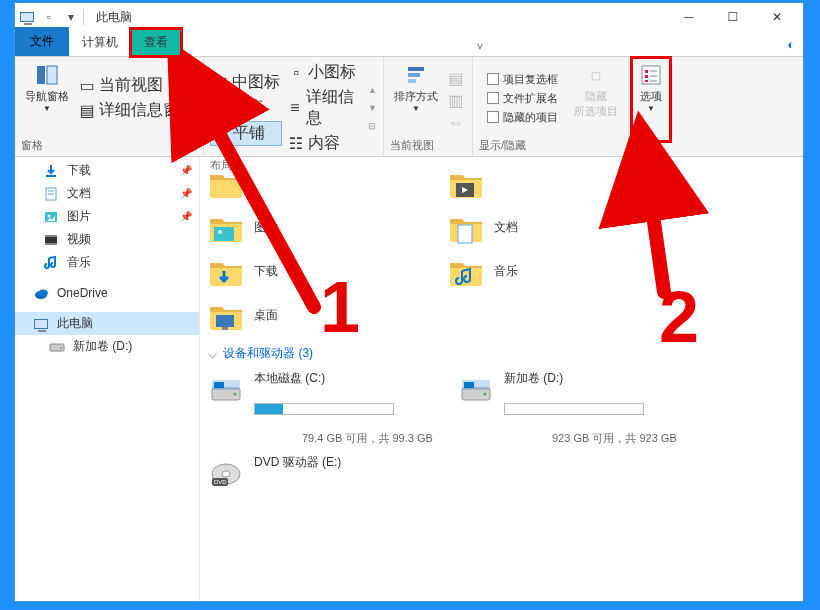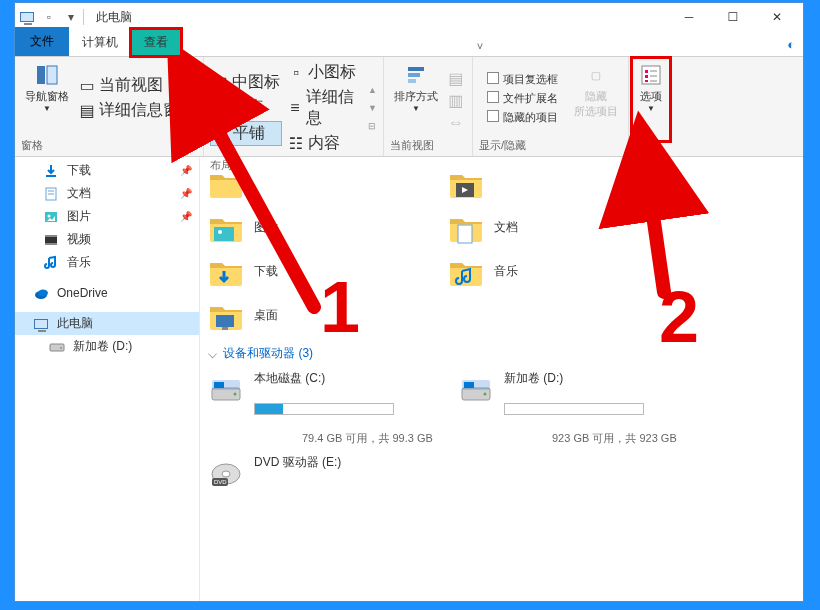--- a/index.html
+++ b/index.html
@@ -21,21 +21,21 @@
   .min-ribbon { padding: 4px 6px; color: #666; font-size: 11px; }
   .ribbon { display: flex; background: #f5f5f5; border-bottom: 1px solid #d0d0d0; height: 100px; }
   .group { display: flex; flex-direction: column; border-right: 1px solid #e0e0e0; padding: 4px 6px 0; }
   .group-body { flex: 1; display: flex; gap: 4px; }
   .group-label { font-size: 11px; color: #666; padding: 3px 0; }
   .rb-btn { display: flex; flex-direction: column; align-items: center; justify-content: flex-start; padding: 2px 4px; font-size: 11px; color: #333; cursor: default; }
   .rb-btn .ico { width: 24px; height: 24px; display: flex; align-items: center; justify-content: center; margin-bottom: 2px; }
   .rb-row-btn { display: flex; align-items: center; gap: 4px; font-size: 16px; color: #333; padding: 1px 2px; }
   .rb-row-btn .ico { width: 16px; height: 16px; display: flex; align-items: center; justify-content: center; }
   .rb-stack { display: flex; flex-direction: column; gap: 2px; justify-content: center; }
-  .chk { display: flex; align-items: flex-start; gap: 4px; font-size: 11px; color: #333; padding: 1px 8px; }
+  .chk { display: flex; align-items: center; gap: 4px; font-size: 11px; color: #333; padding: 1px 8px; }
   .chk .box { width: 12px; height: 12px; border: 1px solid #888; background: #fff; }
   .options-btn { outline: 3px solid #e60000; outline-offset: 2px; }
   .content { flex: 1; display: flex; overflow: hidden; }
   .sidebar { width: 185px; border-right: 1px solid #e8e8e8; overflow-y: auto; padding-top: 2px; }
   .nav-item { display: flex; align-items: center; gap: 8px; padding: 3px 6px 3px 28px; font-size: 12px; color: #333; }
   .nav-item.selected { background: #cce8ff; }
   .nav-item .ic { width: 16px; height: 16px; display: flex; align-items: center; justify-content: center; }
   .nav-item .pin { margin-left: auto; color: #999; font-size: 10px; }
   .main { flex: 1; overflow-y: auto; padding: 4px 2px; }
   .folder-item { display: flex; align-items: center; gap: 10px; width: 240px; padding: 4px 6px; float: left; }

